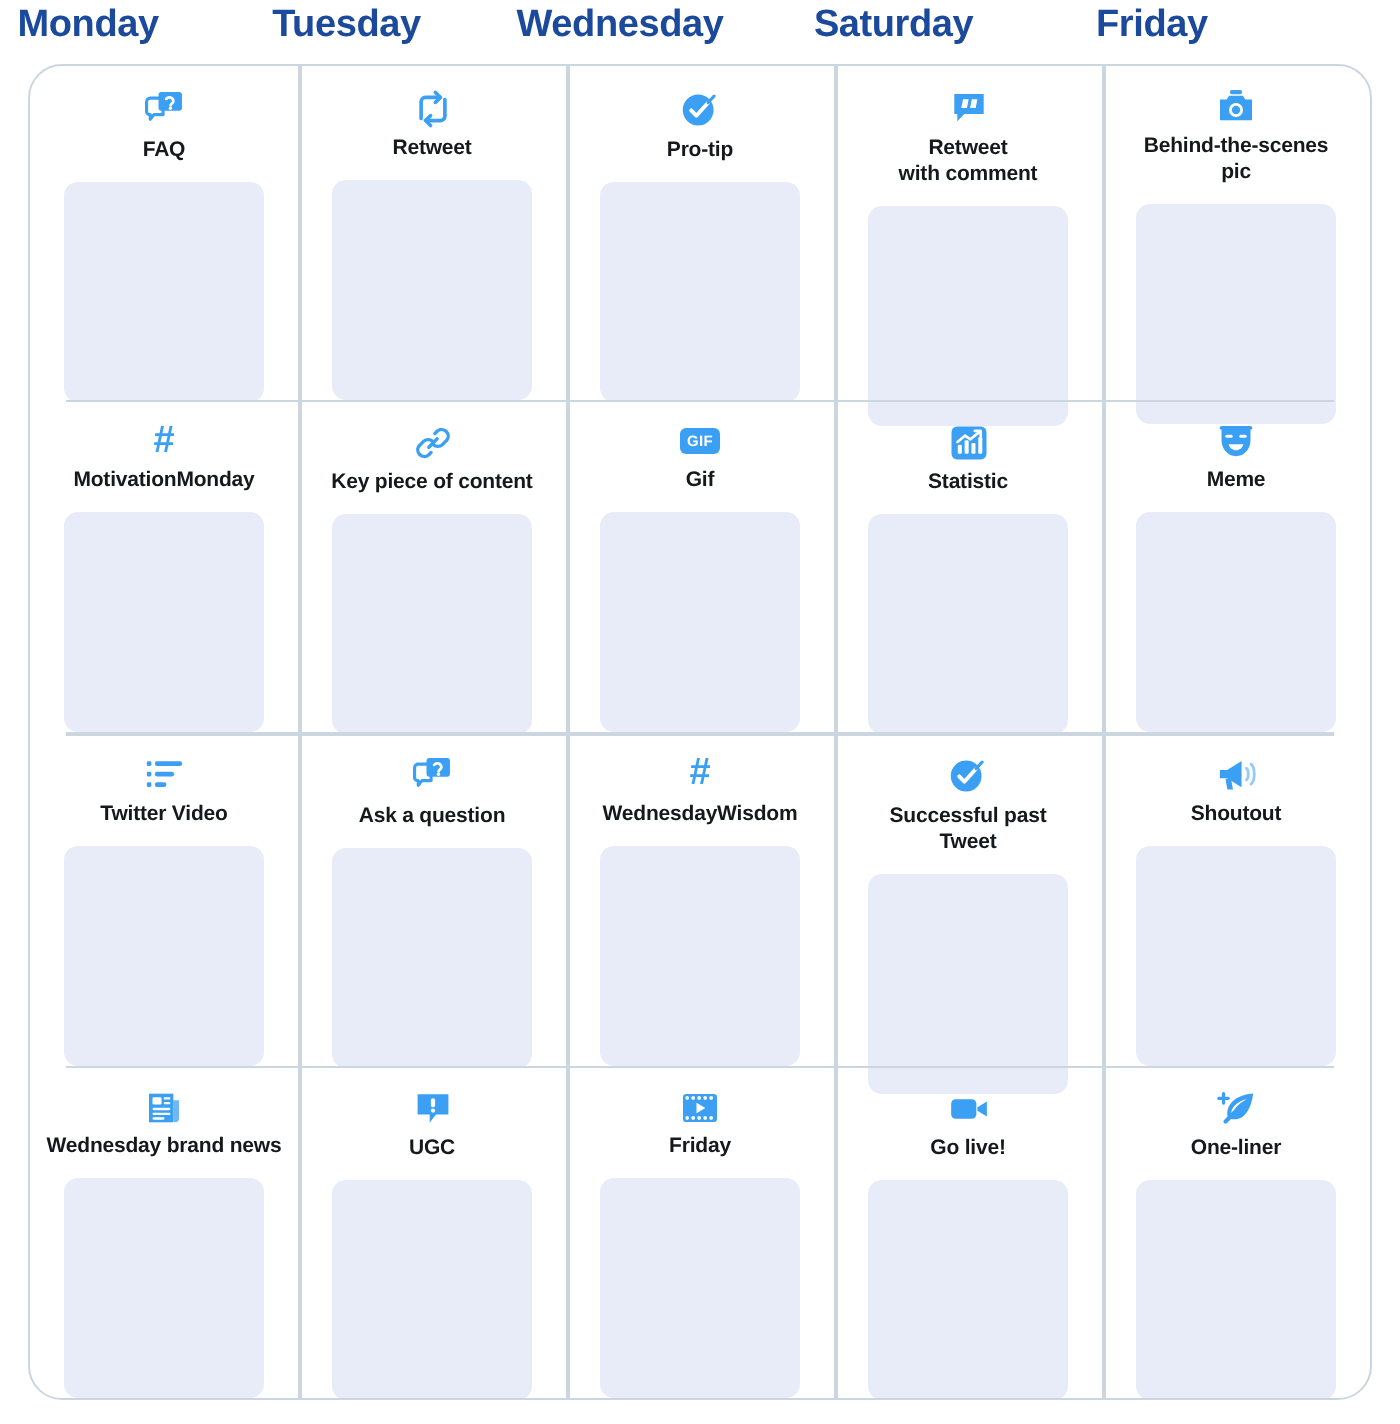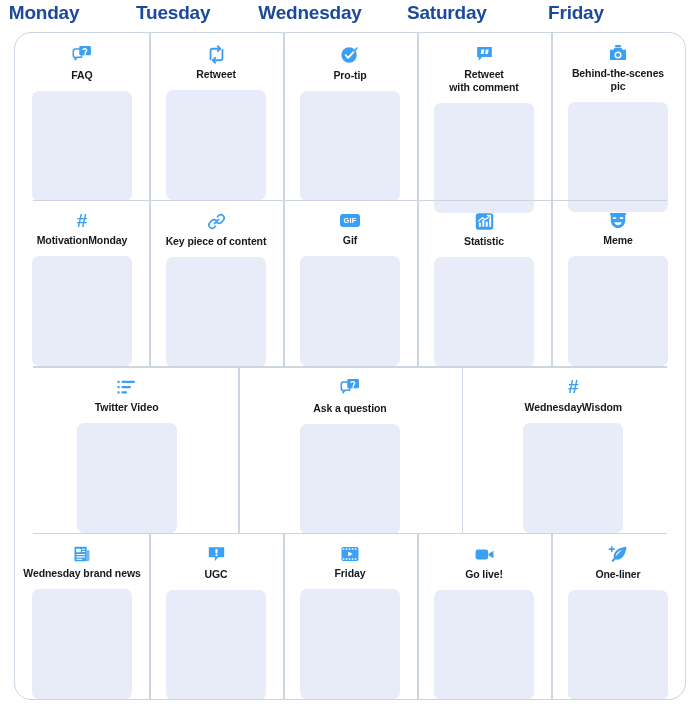--- a/index.html
+++ b/index.html
@@ -306,20 +306,42 @@
               </svg>
             </div>
             <div class="cell-label">Ask a question</div>
             <div class="cell-placeholder"></div>
           </div>
           <div class="cell">
             <div class="cell-icon">
               <span class="hash-glyph">#</span>
             </div>
             <div class="cell-label">WednesdayWisdom</div>
+            <div class="cell-placeholder"></div>
+          </div>
+          <div class="cell">
+            <div class="cell-icon">
+              <svg width="22" height="22" viewBox="0 0 24 24" fill="none" xmlns="http://www.w3.org/2000/svg">
+                <circle cx="11" cy="12" r="8.4" fill="#3ba0f4"></circle>
+                <path d="M7.2 12.2l2.8 2.9 6.4-7.1" stroke="#fff" stroke-width="2.1" stroke-linecap="round" stroke-linejoin="round"></path>
+                <path d="M16.4 8l3.3-3.6" stroke="#3ba0f4" stroke-width="1.7" stroke-linecap="round"></path>
+              </svg>
+            </div>
+            <div class="cell-label">Successful past<br>Tweet</div>
+            <div class="cell-placeholder"></div>
+          </div>
+          <div class="cell">
+            <div class="cell-icon">
+              <svg width="21" height="21" viewBox="0 0 24 24" fill="none" xmlns="http://www.w3.org/2000/svg">
+                <path d="M2.2 9.2h4.2l8.2-5.2v15l-8.2-5.2H2.2z" fill="#3ba0f4"></path>
+                <path d="M5.4 14.2l1.1 6.1h3.2l-1.1-6.1z" fill="#3ba0f4"></path>
+                <path d="M17.4 8.2c1.4 1 1.4 5.6 0 6.6M20 5.8c2.5 2 2.5 9.4 0 11.4" stroke="#3ba0f4" stroke-width="1.6" stroke-linecap="round" opacity="0.55"></path>
+              </svg>
+            </div>
+            <div class="cell-label">Shoutout</div>
             <div class="cell-placeholder"></div>
           </div>
         </div>
         <div class="row">
           <div class="cell">
             <div class="cell-icon">
               <svg width="20" height="20" viewBox="0 0 24 24" fill="none" xmlns="http://www.w3.org/2000/svg">
                 <path d="M3 3.4h14.6v17.2H3z" fill="#3ba0f4"></path>
                 <path d="M17.6 7.4h3.4v11.1a2 2 0 01-3.4 1.5z" fill="#3ba0f4" opacity="0.75"></path>
                 <rect x="5.1" y="5.6" width="5.4" height="4.3" rx="0.7" fill="#fff"></rect>

